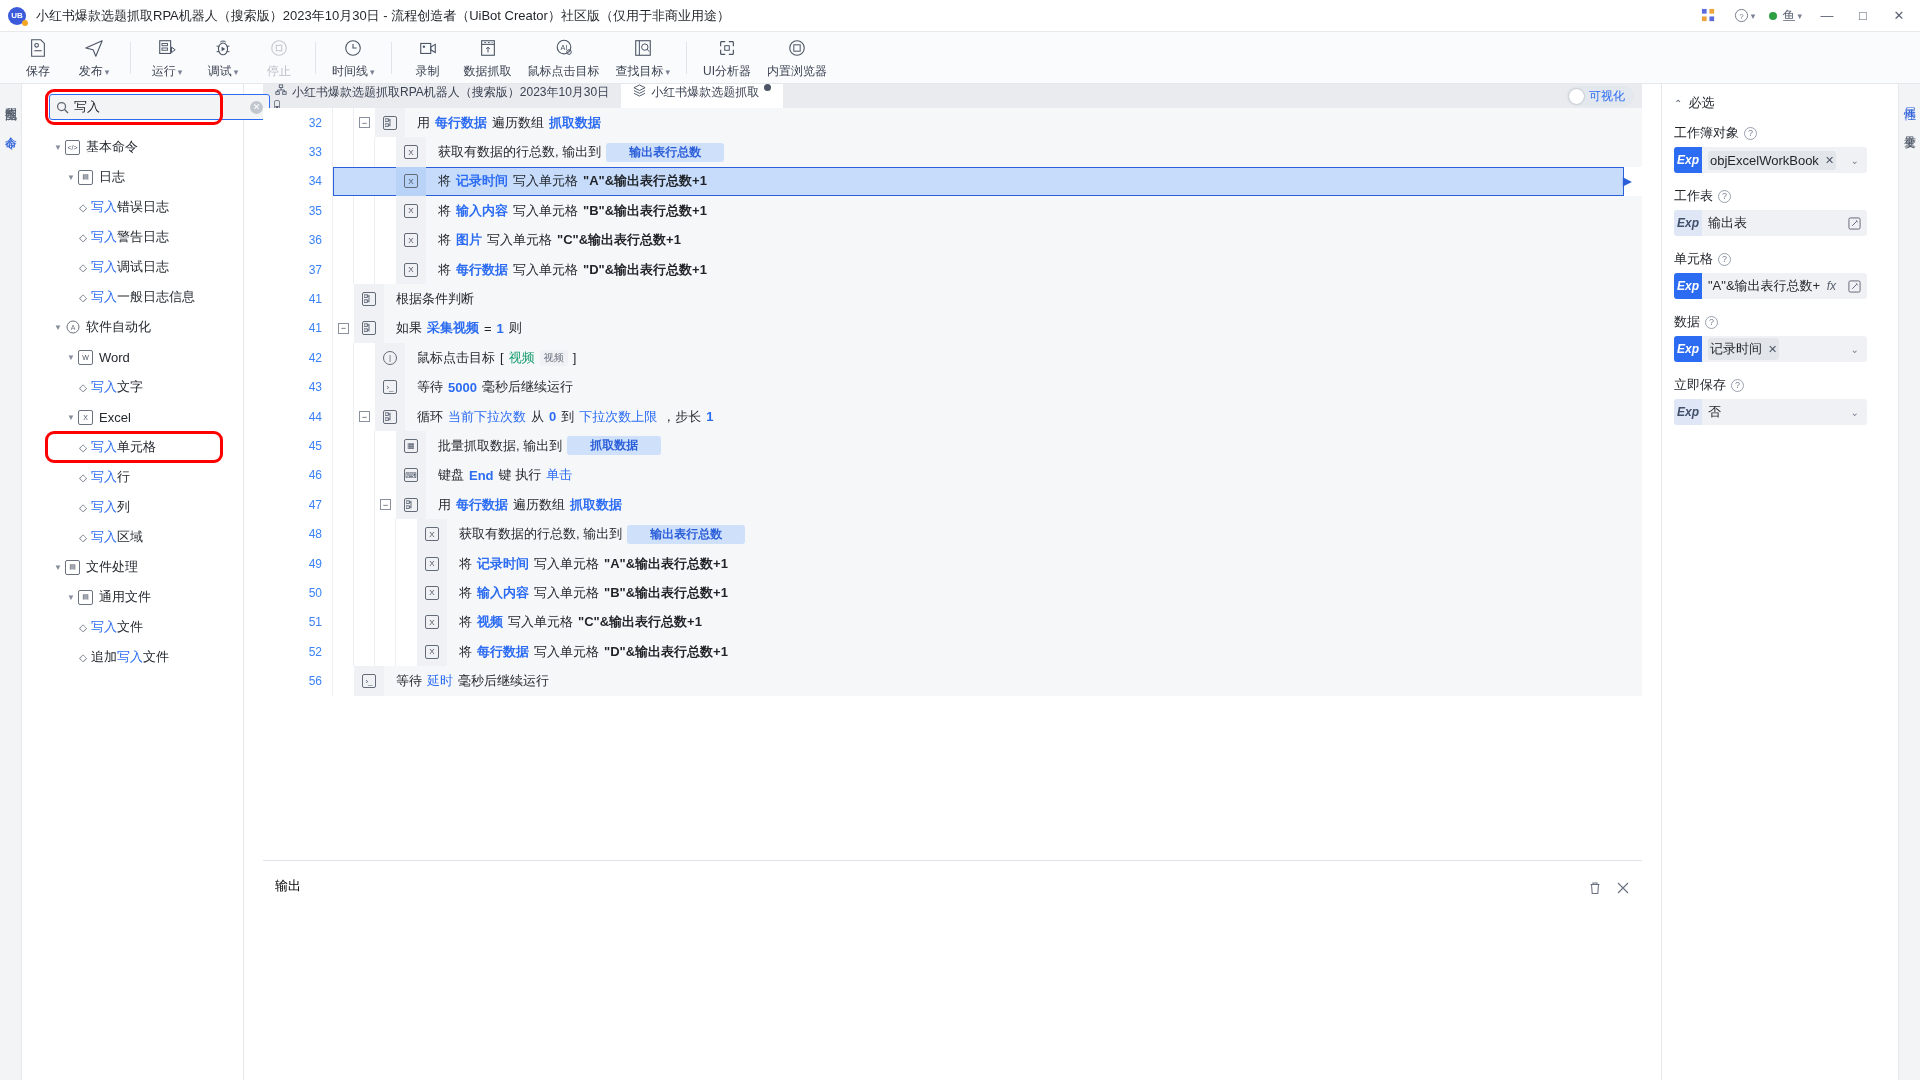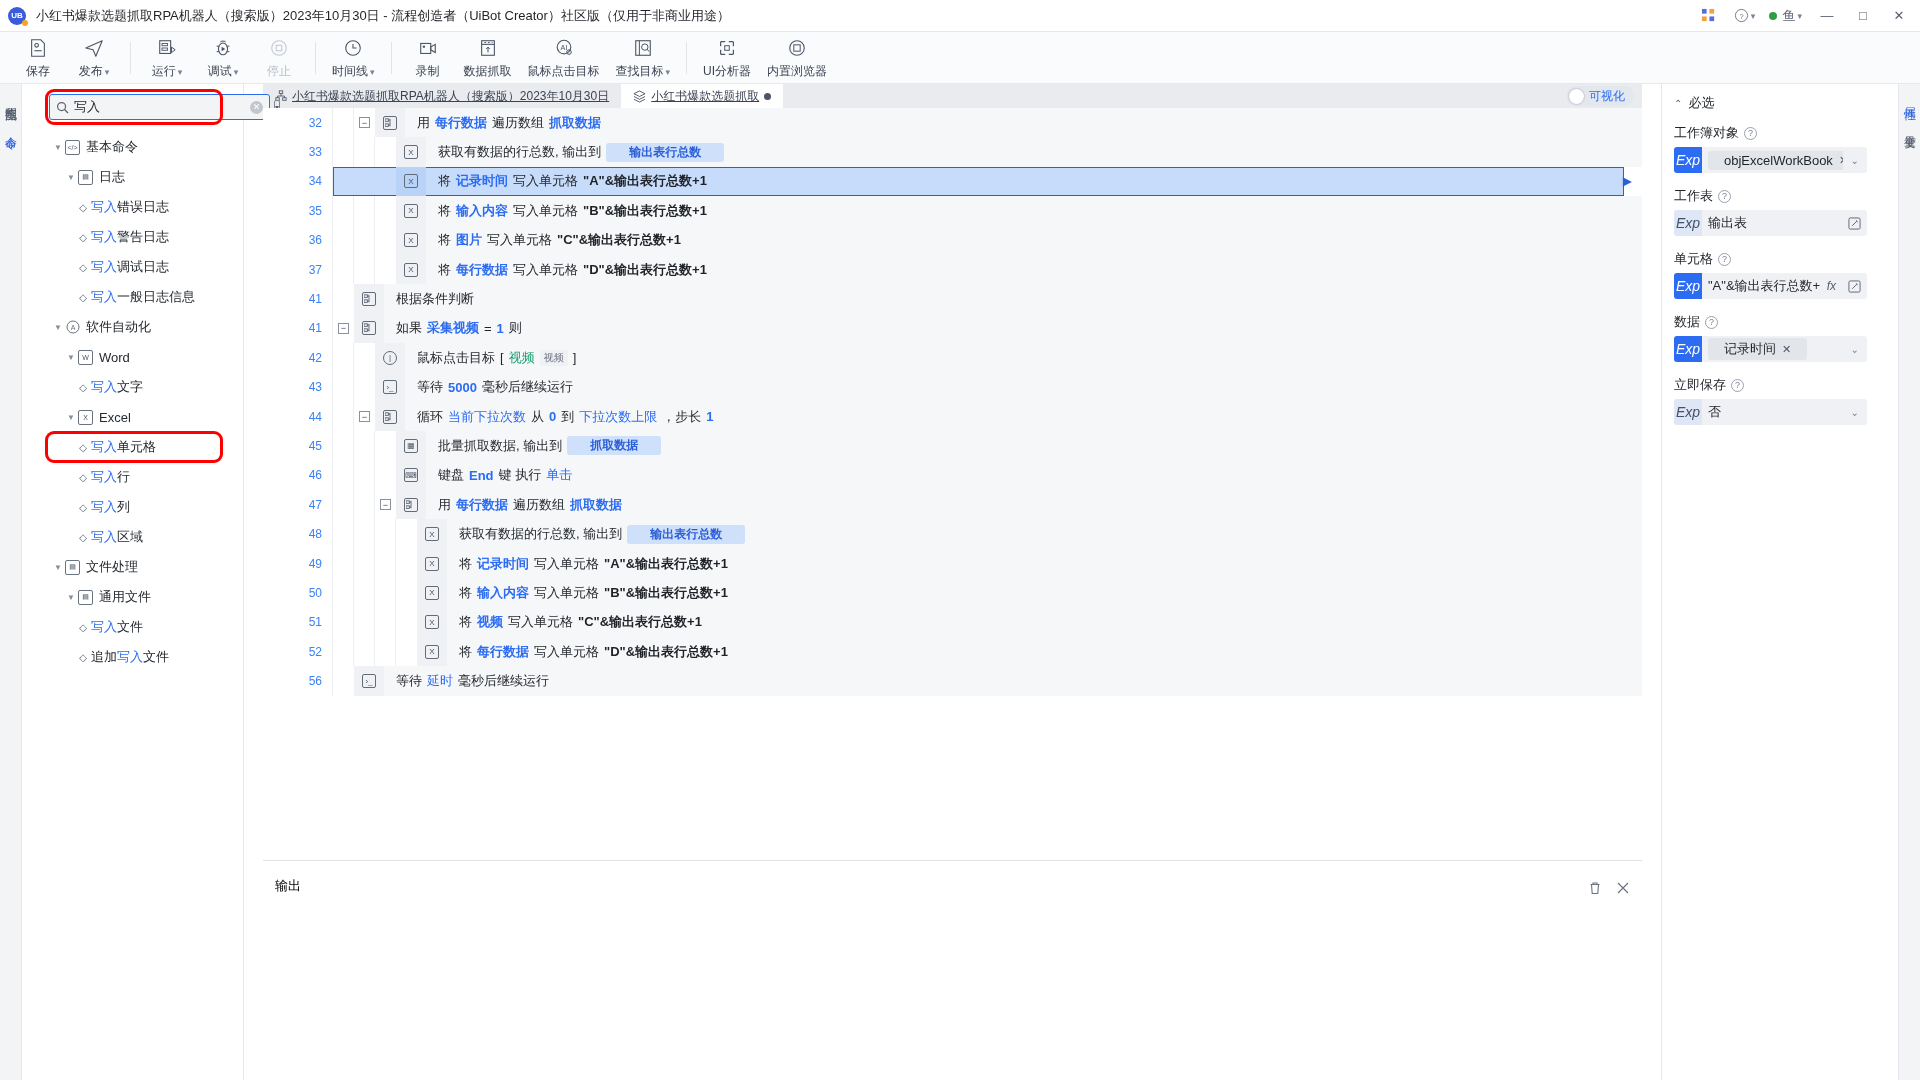--- a/index.html
+++ b/index.html
@@ -104,21 +104,21 @@
     position:absolute; left:4px; top:-1px; width:178px; height:32px;
     border:3px solid #ff0000; border-radius:9px; pointer-events:none;
   }
 
   
   .editor { flex:1; display:flex; flex-direction:column; min-width:0; background:#fff; }
   .tabbar {
     height:24px; flex:0 0 24px; background:#e9ebef; display:flex; align-items:stretch; font-size:12px;
   }
   .etab {
-    display:flex;align-items:center;gap:5px;padding:0 12px;cursor:default;color:#3b4252;white-space:nowrap;text-decoration:underline;
+    display:flex;gap:5px;padding:0 12px;cursor:default;color:#3b4252;white-space:nowrap;
   }
   .etab.active { background:#ffffff; }
   .etab .dot { width:7px;height:7px;border-radius:50%;background:#4b5565;display:inline-block; }
   .tabbar-right { margin-left:auto; display:flex; align-items:center; padding-right:8px; }
   .vis-toggle {
     display:flex; align-items:center; gap:5px; background:#e3e7ee; border-radius:11px;
     height:20px; padding:0 9px 0 3px; cursor:pointer;
   }
   .vis-knob { width:15px;height:15px;border-radius:50%;background:#fff;box-shadow:0 0 2px rgba(0,0,0,.35); }
   .vis-label { font-size:12px; color:#2b6cf2; }
@@ -192,27 +192,27 @@
   .plabel { display:flex; align-items:center; gap:5px; font-size:13px; color:#1f2328; margin-bottom:5px; }
   .qmark {
     width:13px;height:13px;border:1px solid #9aa1ae;border-radius:50%;
     font-size:9px;color:#7a8293;display:flex;align-items:center;justify-content:center;
   }
   .pfield {
     display:flex; align-items:center; height:26px; background:#f0f1f4; border-radius:3px;
     margin-bottom:14px; overflow:hidden;
   }
   .exp-badge {
-    background:#2b6cf2; color:#fff; font-size:14px; font-weight:normal; font-style:italic;
+    background:#2b6cf2; color:#fff; font-size:12px; font-weight:bold; font-style:italic;
     height:28px; min-width:28px; display:flex; align-items:center; justify-content:center; flex:0 0 28px;
   }
   .exp-badge.pale { background:#dfe6f6; color:#41506b; }
   .pval { flex:1; display:flex; align-items:center; padding:0 6px; font-size:13px; overflow:hidden; white-space:nowrap; }
   .token {
-    background:#e2e5ea; border-radius:3px; padding:2px 16px; display:flex; align-items:center; gap:6px;
+    background:#e2e5ea; border-radius:3px; padding:2px 2px; display:flex; align-items:center; gap:6px;
     font-size:13px; color:#1f2328;
   }
   .token .x { color:#4b5565; font-size:11px; cursor:pointer; }
   .pact { color:#5a6272; font-size:12px; padding:0 6px; cursor:pointer; display:flex; align-items:center; }
   .chev-down { color:#7a8293; font-size:10px; padding:0 8px; cursor:pointer; }
 
   
   .rstrip {
     width:22px; flex:0 0 22px; background:#f3f4f6; border-left:1px solid #e6e8ec;
     display:flex; flex-direction:column; align-items:center; padding-top:14px; gap:26px;

